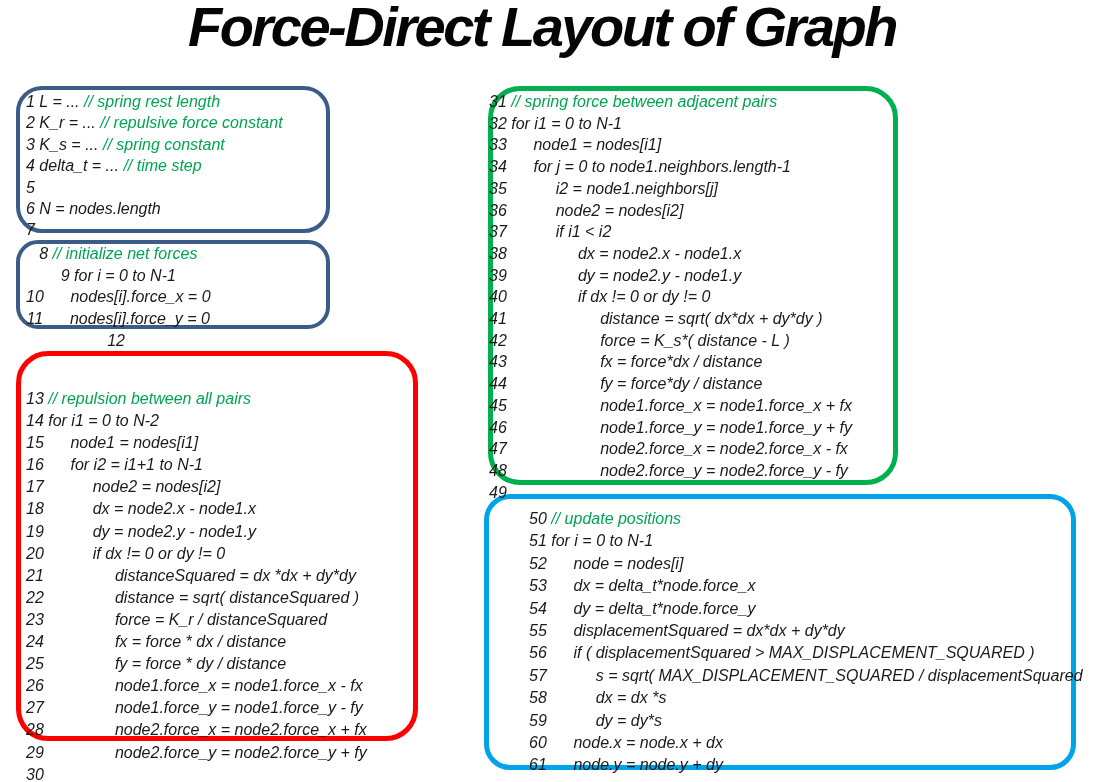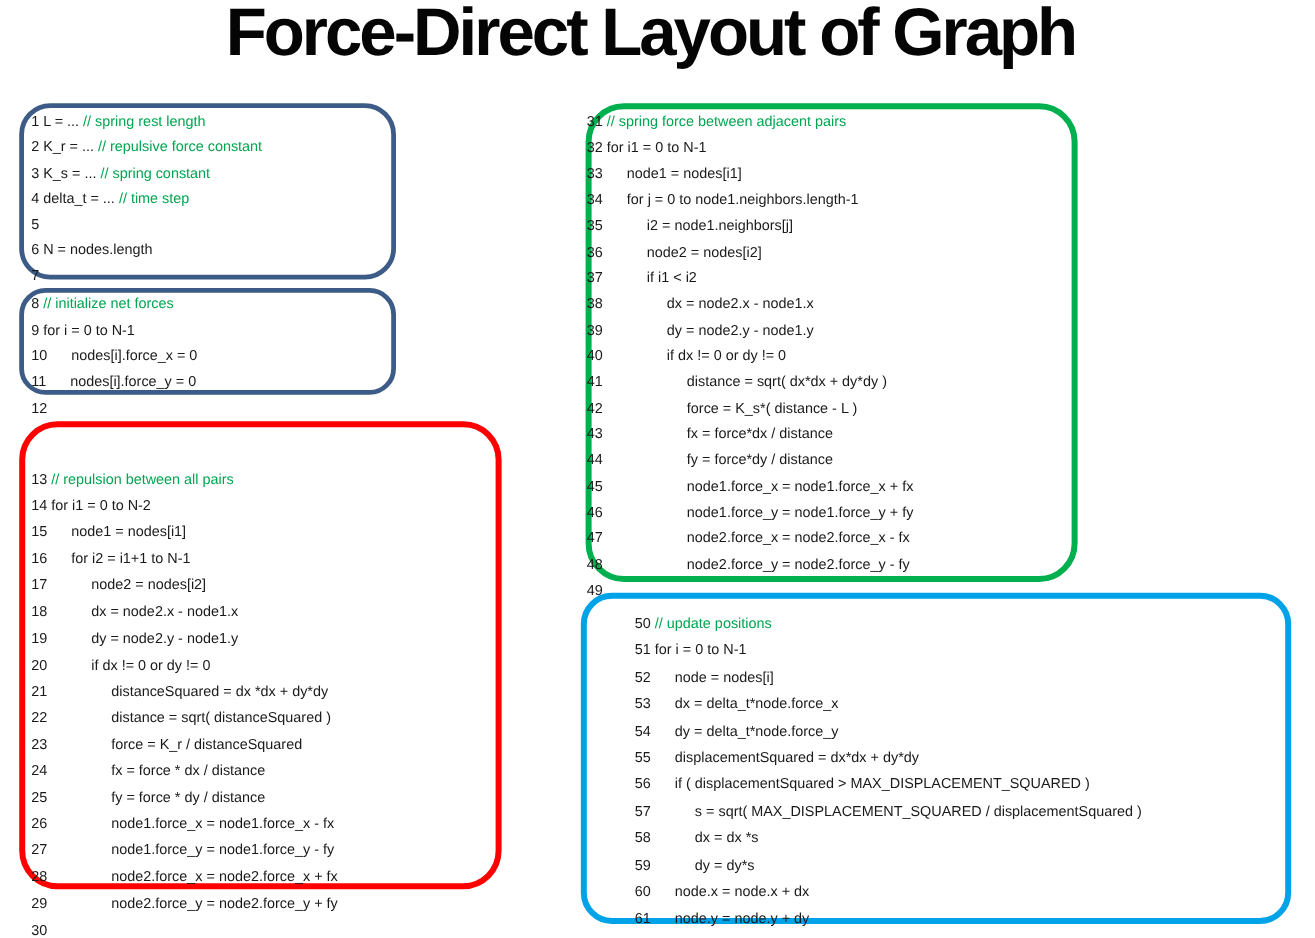--- a/index.html
+++ b/index.html
@@ -7,20 +7,21 @@
     padding: 0;
     background: #ffffff;
   }
   .slide {
     position: relative;
     width: 1084px;
     height: 782px;
     background: #ffffff;
     overflow: hidden;
     font-family: "Liberation Sans", sans-serif;
+    font-style: italic;
   }
   .slide-title {
     position: absolute;
     top: -6px;
     left: 0;
     width: 100%;
     text-align: center;
     font-size: 56px;
     font-weight: bold;
     letter-spacing: -2.5px;
@@ -49,26 +50,26 @@
     left: 488px; top: 86px; width: 410px; height: 399px;
     border-width: 5px; border-radius: 32px;
   }
   .frame-update {
     left: 484px; top: 494px; width: 592px; height: 276px;
     border-width: 5px; border-radius: 26px;
   }
   .code-block {
     position: absolute;
     white-space: pre;
-    font-size: 12px;
+    font-size: 16px;
     color: #1a1a1a;
     z-index: 2;
   }
   .block-constants { left: 26px; top: 91px;  line-height: 21.4px; }
-  .block-init      { left: 26px; top: 243px; line-height: 21.7px; }
+  .block-init      { left: 26px; top: 243px; line-height: 21.7px; text-align: center; }
   .block-repulsion { left: 26px; top: 357px; line-height: 22.1px; margin-top: 31px; }
   .block-spring    { left: 489px; top: 91px; line-height: 21.7px; }
   .block-update    { left: 497px; top: 508px; line-height: 22.4px; margin-left: 32px; }
   .code-line { white-space: pre; }
   .comment { color: var(--comment-color, #00A551); }
 </style>
 </head>
 <body>
 
 <div class="slide">

